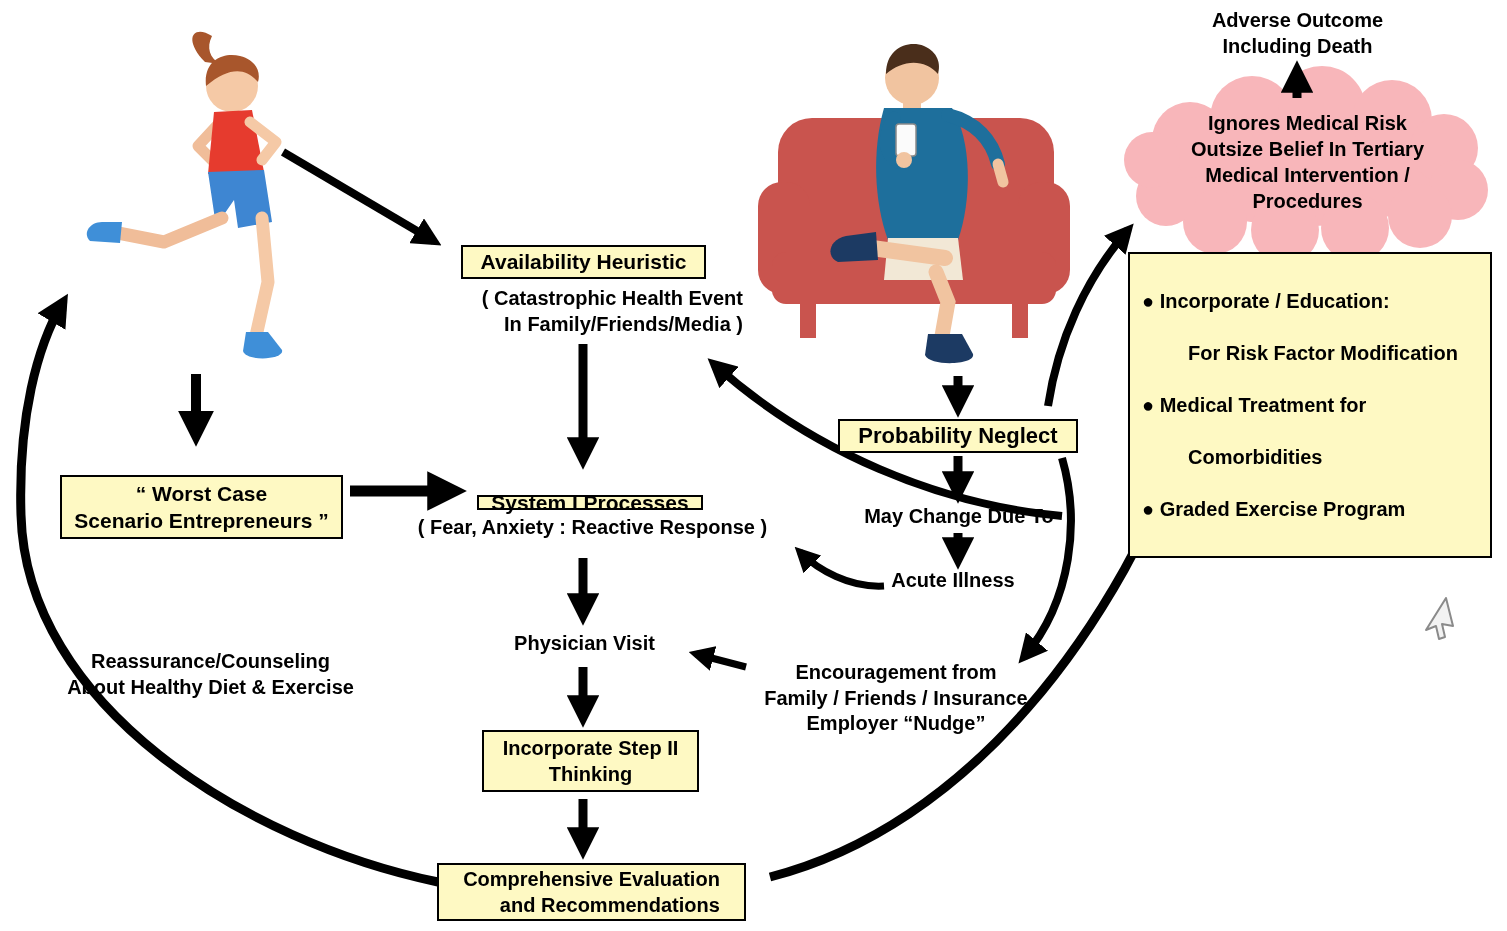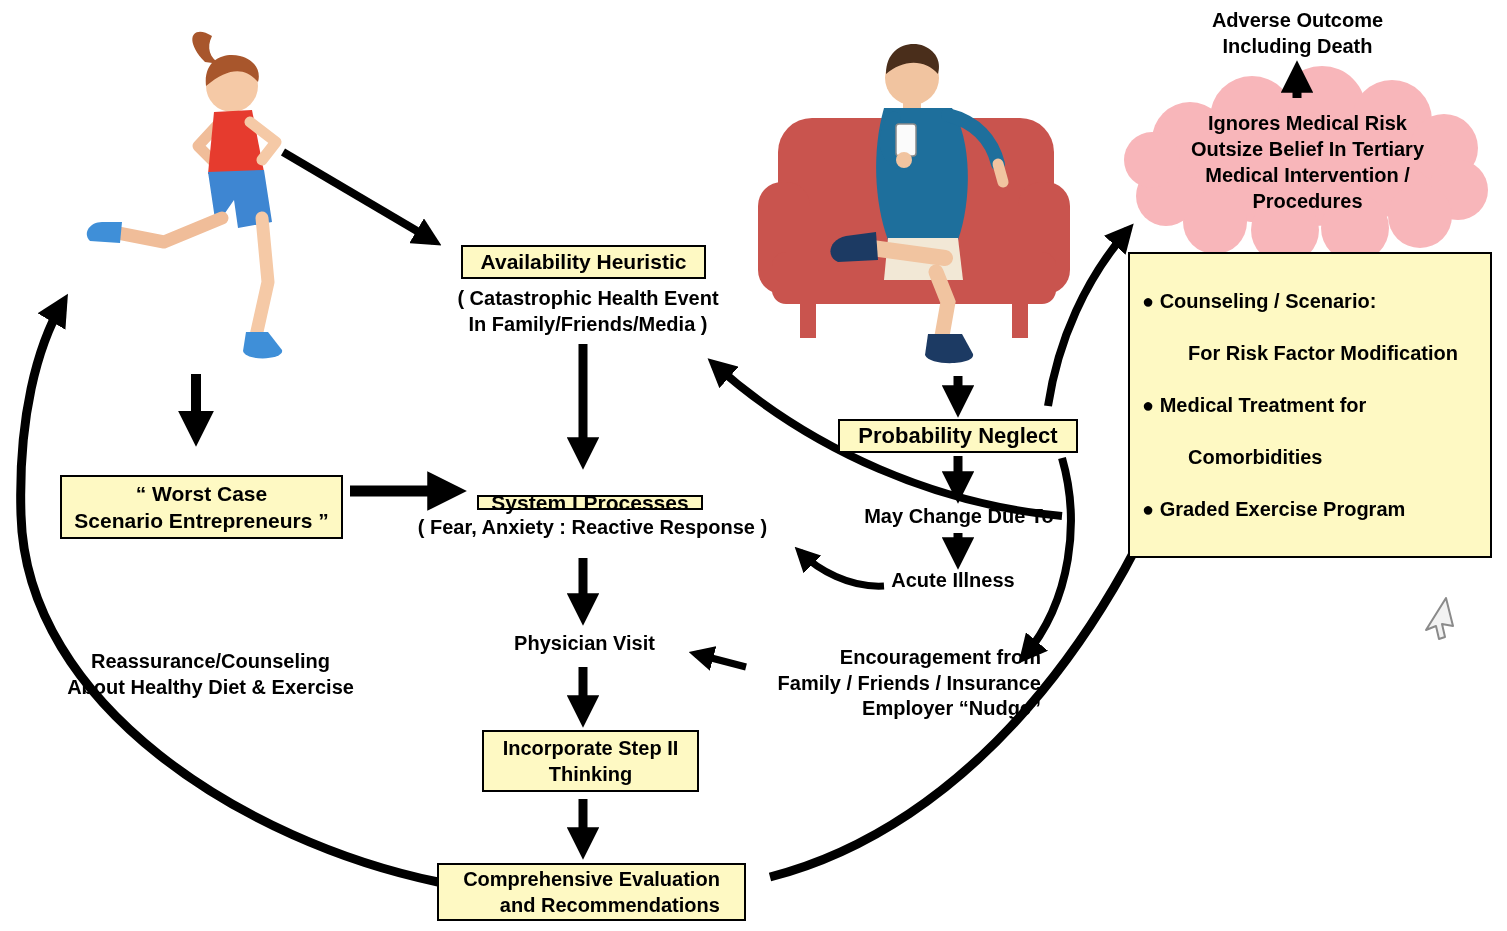--- a/index.html
+++ b/index.html
@@ -2,21 +2,21 @@
 <html><head>
 <meta charset="utf-8">
 <title>Health Behavior Flow Diagram</title>
 <style>
   * { margin:0; padding:0; box-sizing:border-box; }
   html, body { background:#ffffff; }
   body { font-family:"Liberation Sans", sans-serif; color:#000; }
   .canvas { position:relative; width:1507px; height:931px; background:#fff; overflow:hidden; font-weight:bold;border-radius:10px; }
   .layer-svg { position:absolute; left:0; top:0; width:1507px; height:931px; }
   .txt { position:absolute; white-space:pre-line; text-align:center; line-height:1.28; font-size:20px; }
-  .left { text-align:right; }
+  .left { text-align:center;margin-top:15px; }
   .box { position:absolute; background:#fef9c3; border:2.5px solid #000;
          display:flex; align-items:center; justify-content:center;
          text-align:center; white-space:pre-line; line-height:1.3; font-size:20px; }
   .counseling { display:block; text-align:left; padding:8px 10px 8px 12px; width:364px; }
   .cline { line-height:26px; font-size:20px; white-space:pre; }
   .indent { padding-left:46px; }
 </style>
 </head>
 <body>
 
@@ -112,30 +112,30 @@
 
   <div class="txt" style="left:1175px; top:8px; width:245px;">Adverse Outcome
 Including Death</div>
 
   <div class="txt" style="left:1150px; top:110px; width:315px; line-height:1.3;">Ignores Medical Risk
 Outsize Belief In Tertiary
 Medical Intervention /
 Procedures</div>
 
   <div class="box counseling" style="left:1128px; top:252px;">
-    <div class="cline">● Counseling / Scenario:</div>
+    <div class="cline">● Incorporate / Education:</div>
     <div class="cline indent">For Risk Factor Modification</div>
     <div class="cline">● Medical Treatment for</div>
     <div class="cline indent">Comorbidities</div>
     <div class="cline">● Graded Exercise Program</div>
   </div>
 
   <div class="box" style="left:461px; top:245px; width:245px; height:34px; font-size:21px;">Availability Heuristic</div>
 
-  <div class="txt" style="left:433px; top:286px; width:310px;">( Catastrophic Health Event
+  <div class="txt" style="left:433px; top:286px; width:310px;text-align:right;">( Catastrophic Health Event
 In Family/Friends/Media )</div>
 
   <div class="box" style="left:477px; top:495px; width:226px; height:15px; font-size:21px;">System I Processes</div>
 
   <div class="txt" style="left:395px; top:515px; width:395px;">( Fear, Anxiety : Reactive Response )</div>
 
   <div class="box" style="left:60px; top:475px; width:283px; height:64px; font-size:21px;">“ Worst Case
 Scenario Entrepreneurs ”</div>
 
   <div class="box" style="left:838px; top:419px; width:240px; height:34px; font-size:22px;">Probability Neglect</div>

